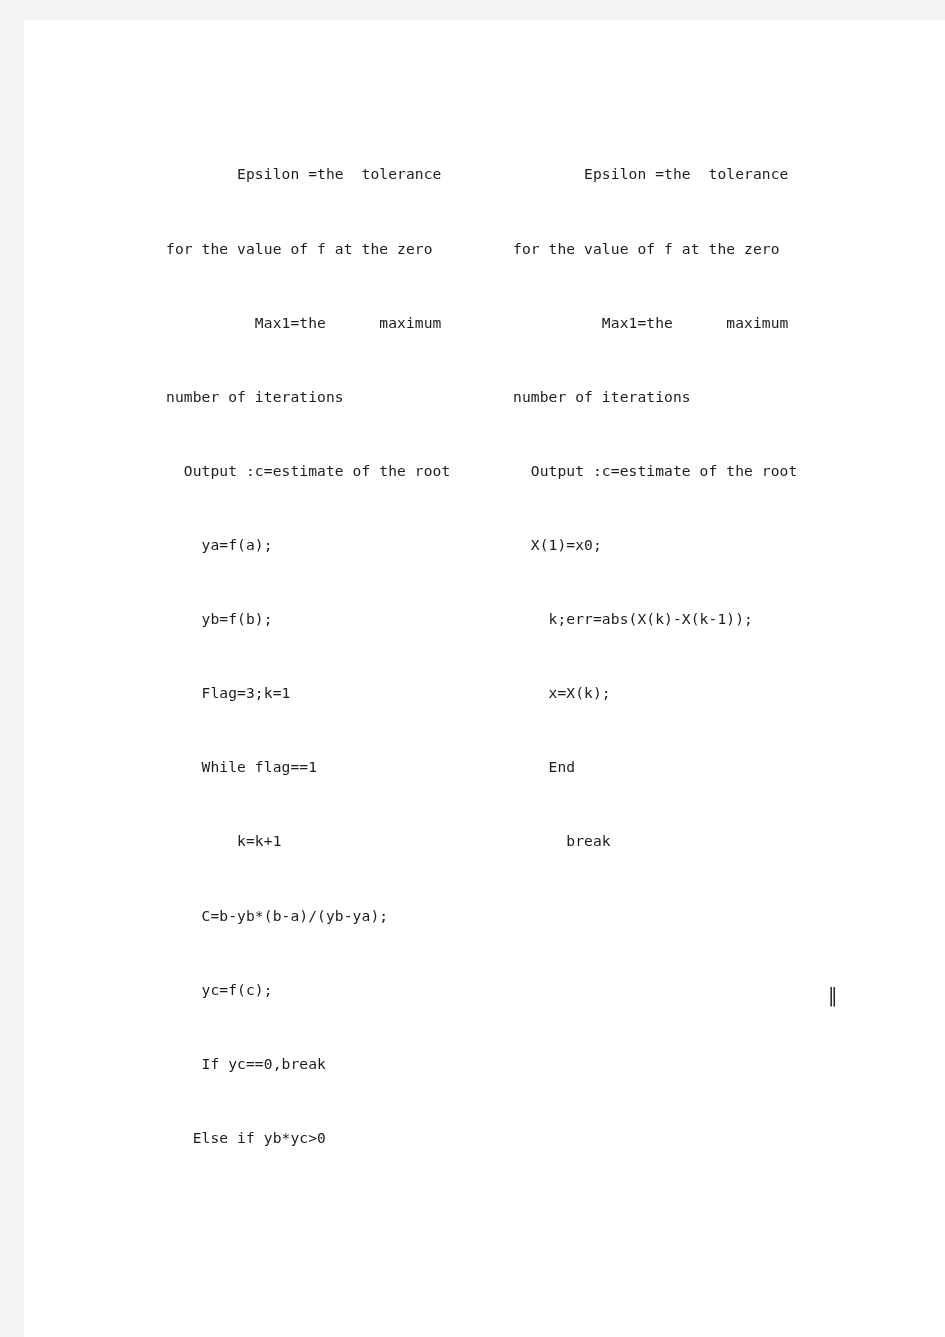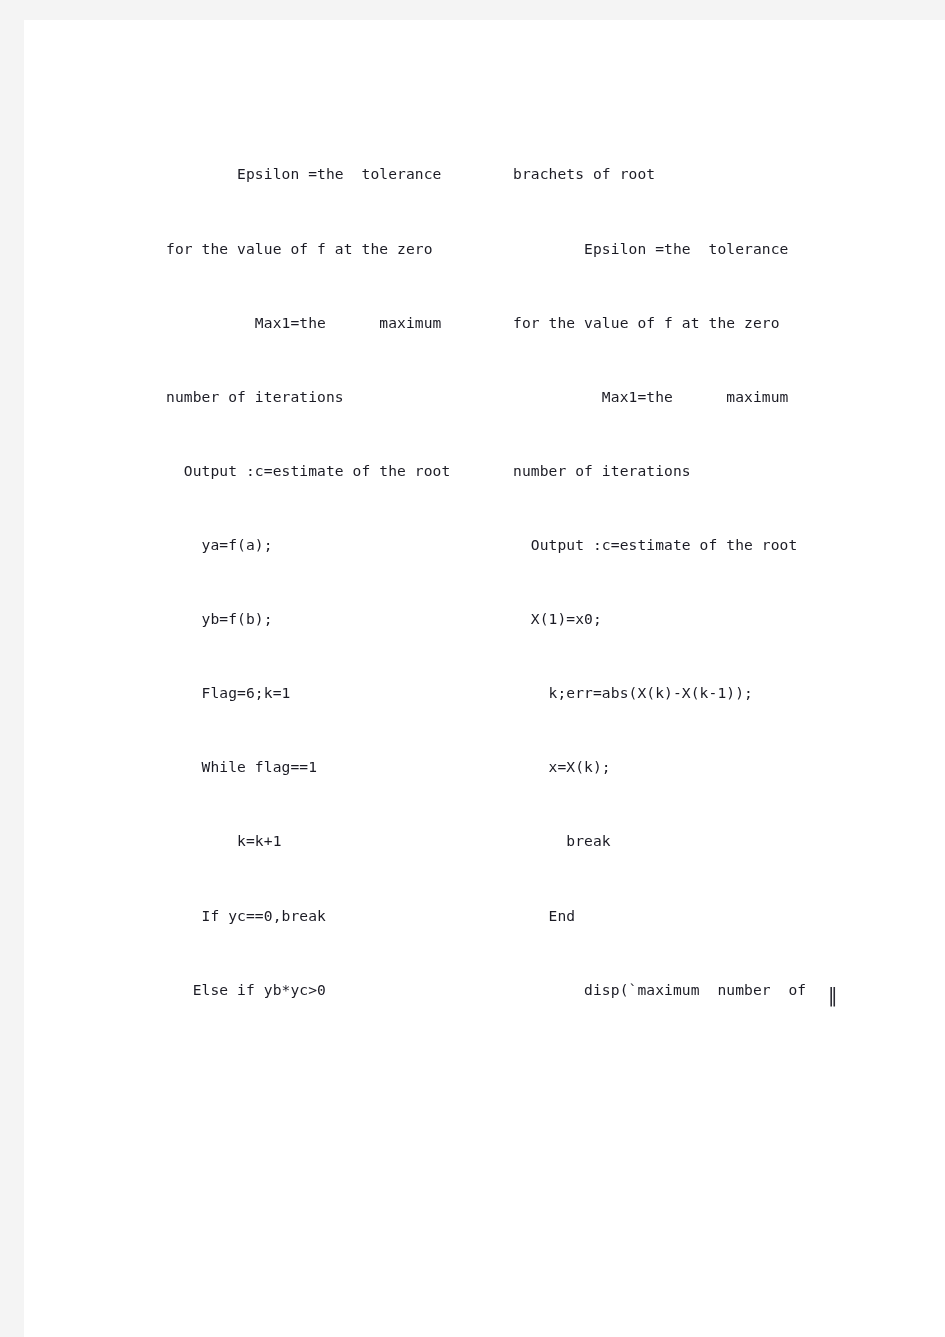--- a/index.html
+++ b/index.html
@@ -70,23 +70,25 @@
   <div id="columns">
 
     <div class="col col-left">
       <div class="ln">        Epsilon =the  tolerance</div>
       <div class="ln">for the value of f at the zero</div>
       <div class="ln">          Max1=the      maximum</div>
       <div class="ln">number of iterations</div>
       <div class="ln">  Output :c=estimate of the root</div>
       <div class="ln">    ya=f(a);</div>
       <div class="ln">    yb=f(b);</div>
-      <div class="ln">    Flag=6;k=1</div>
+      <div class="ln">    Flag=3;k=1</div>
       <div class="ln">    While flag==1</div>
       <div class="ln">        k=k+1</div>
+      <div class="ln">    C=b-yb*(b-a)/(yb-ya);</div>
+      <div class="ln">    yc=f(c);</div>
       <div class="ln">    If yc==0,break</div>
       <div class="ln">   Else if yb*yc&gt;0</div>
       
       
       
       
       
       
       
       
@@ -106,32 +108,30 @@
       
       
       
       
       
       
       
     </div>
 
     <div class="col col-right">
-      <div class="ln">brachets of root</div>
       <div class="ln">        Epsilon =the  tolerance</div>
       <div class="ln">for the value of f at the zero</div>
       <div class="ln">          Max1=the      maximum</div>
       <div class="ln">number of iterations</div>
       <div class="ln">  Output :c=estimate of the root</div>
       <div class="ln">  X(1)=x0;</div>
       <div class="ln">    k;err=abs(X(k)-X(k-1));</div>
       <div class="ln">    x=X(k);</div>
+      <div class="ln">    End</div>
       <div class="ln">      break</div>
-      <div class="ln">    End</div>
-      <div class="ln">        disp(`maximum  number  of</div>
       
       
       
       
       
       
       
       
       
       

